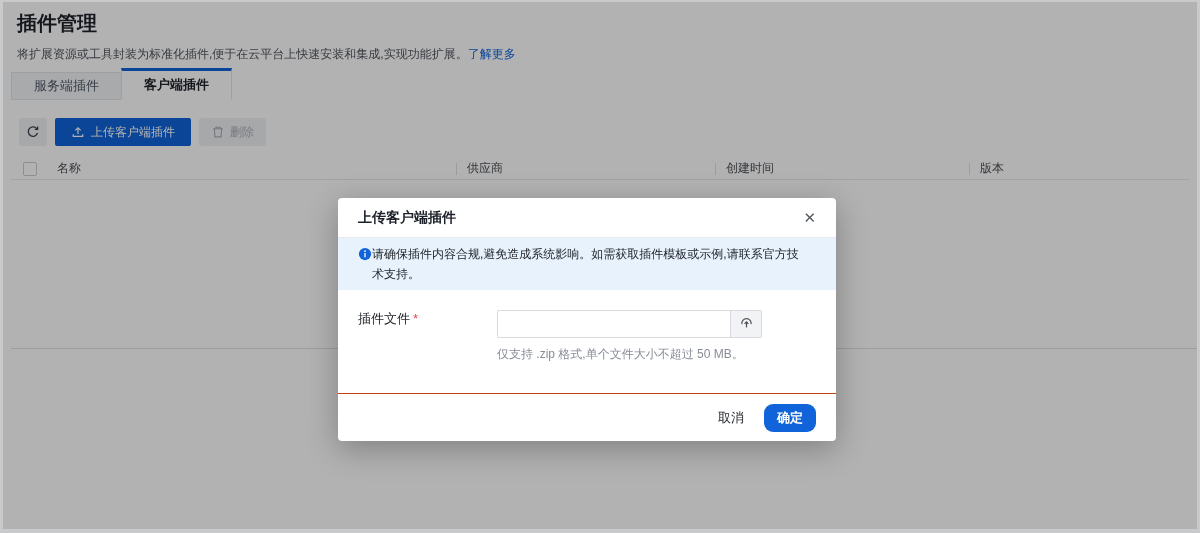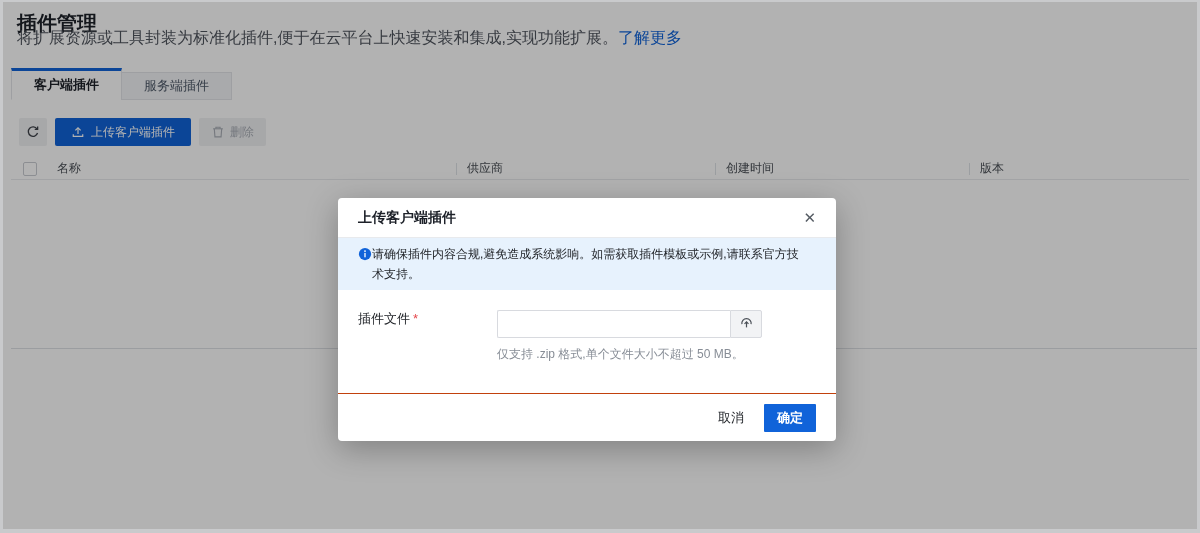--- a/index.html
+++ b/index.html
@@ -15,22 +15,22 @@
   .page {
     position:absolute; left:3px; top:2px; right:3px; bottom:4px;
     background:#ffffff; overflow:hidden;
   }
   
   .page-title {
     position:absolute; left:14px; top:8px;
     font-size:20px; font-weight:bold; color:#1d2129;
   }
   .page-subtitle {
-    position:absolute; left:14px; top:28px;
-    font-size:16px; color:#50555e; line-height:16px;
+    position:absolute; left:14px; top:44px;
+    font-size:12px; color:#50555e; line-height:16px;
   }
   .link { color:var(--link,#1063d9); cursor:pointer; text-decoration:none; }
   
   .tabs {
     position:absolute; left:8px; top:66px; right:8px; height:32px;
     display:flex; align-items:flex-end;
   }
   .tab {
     height:28px; line-height:26px; padding:0 22px;
     background:#f3f4f6; border:1px solid #e2e4e8;
@@ -111,41 +111,41 @@
     display:flex; align-items:center; justify-content:center; cursor:pointer;
   }
   .form-help { margin-left:139px; margin-top:8px; font-size:12px; color:#878d96; }
   .m-foot {
     height:48px; border-top:1px solid #c2410c; padding:0 20px;
     display:flex; align-items:center; justify-content:flex-end; gap:20px;
   }
   .btn-text { background:none; border:none; font-size:13px; font-family:inherit;
               color:#23262b; cursor:pointer; }
   .btn-ok {
-    height:28px; padding:1px 13px; border:none; border-radius:1px;
+    height:28px; padding:1px 13px; border:none; border-radius:9px;
     background:var(--accent,#1063d9); color:#ffffff;
     font-size:13px; font-weight:bold; font-family:inherit; cursor:pointer;
   }
 </style>
 </head>
 <body>
 
 <div class="page">
 
   <div class="page-title">插件管理</div>
   <div class="page-subtitle">
     <span>将扩展资源或工具封装为标准化插件,便于在云平台上快速安装和集成,实现功能扩展。</span><a class="link">了解更多</a>
   </div>
 
   <div class="tabs">
+    <div class="tab">
+      <span>服务端插件</span>
+    </div>
     <div class="tab active">
       <span>客户端插件</span>
-    </div>
-    <div class="tab">
-      <span>服务端插件</span>
     </div>
   </div>
 
   <div class="toolbar">
     <button class="btn btn-icon">
       <span>
         <svg width="14" height="14" viewBox="0 0 16 16" fill="none" stroke="currentColor" stroke-width="1.5">
           <path d="M13.2 9.2A5.4 5.4 0 1 1 12.6 4.6"></path>
           <path d="M13.3 1.6v3.3h-3.3"></path>
         </svg>

